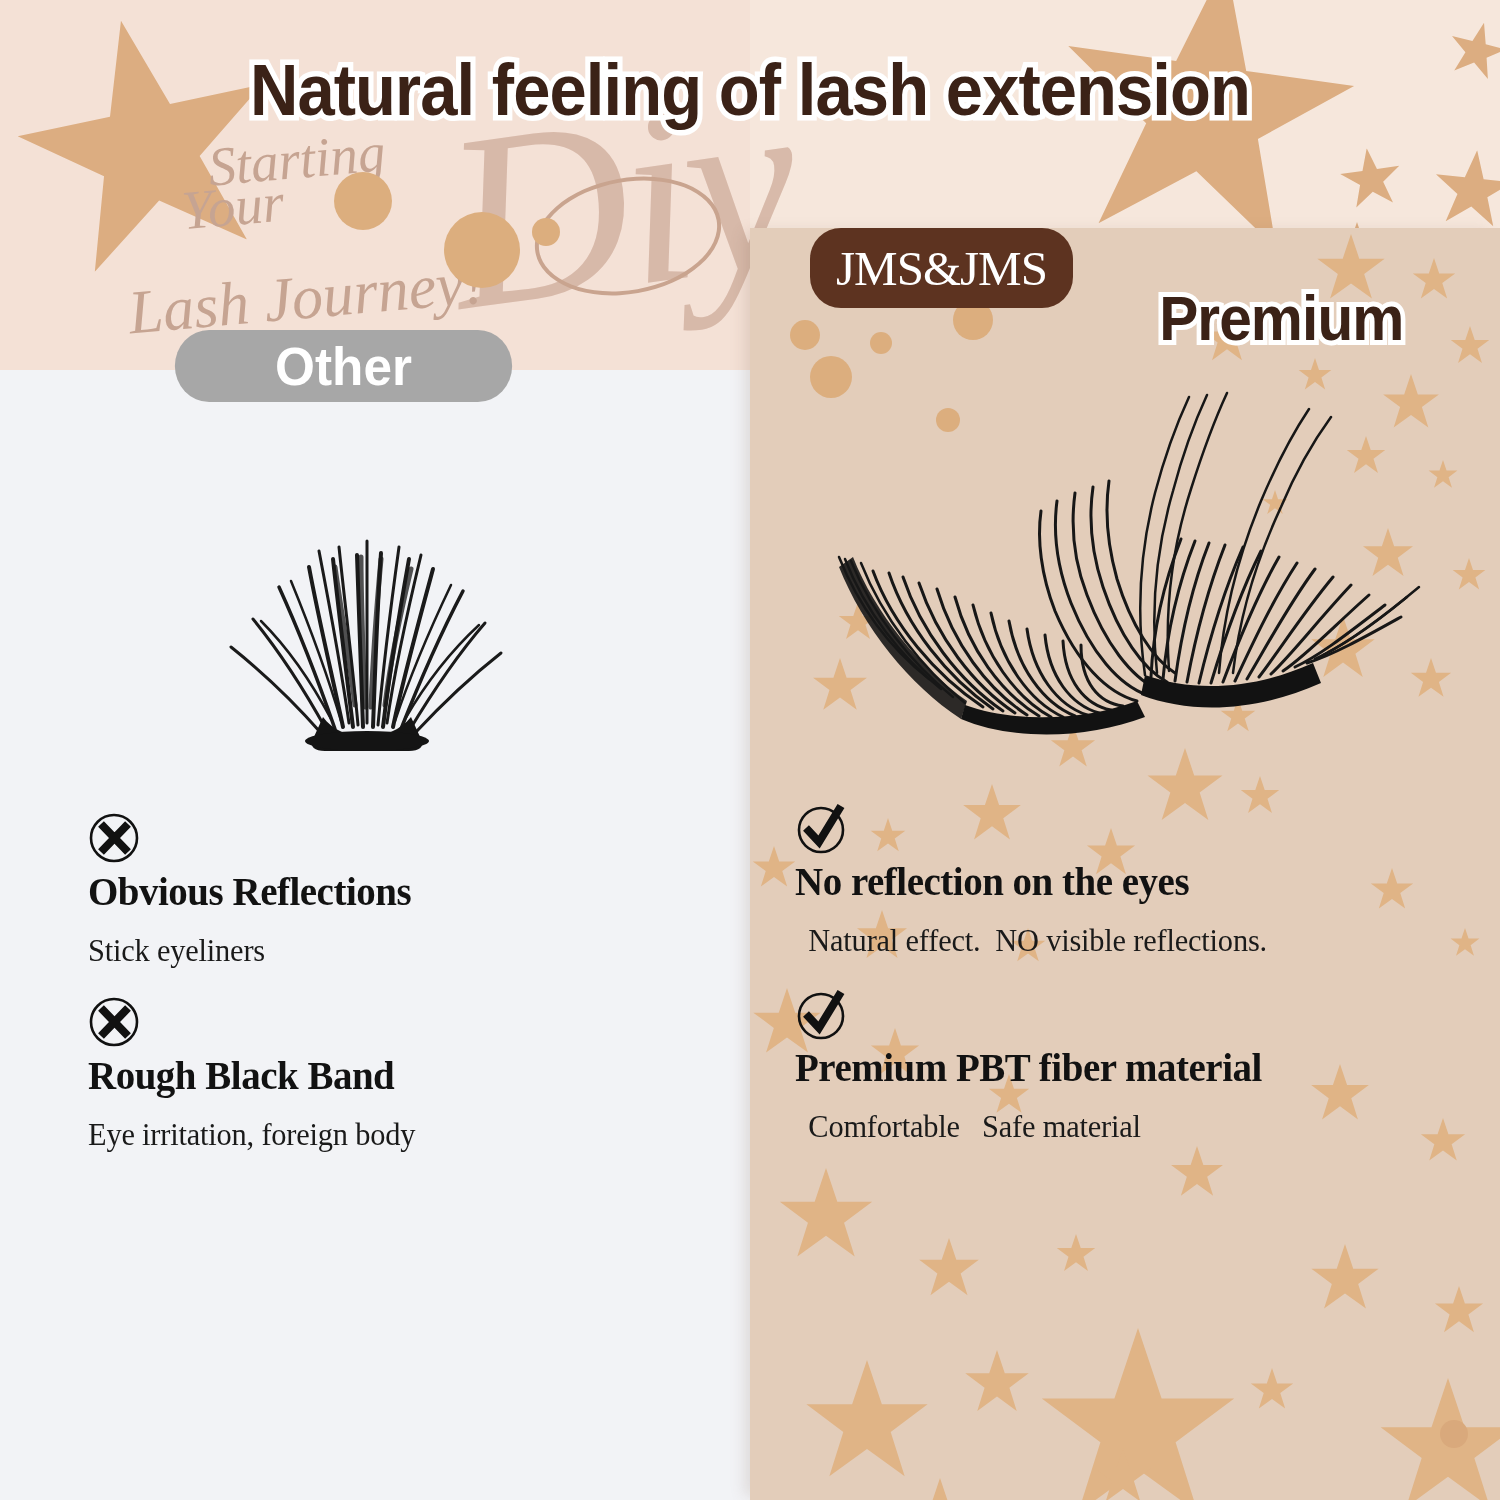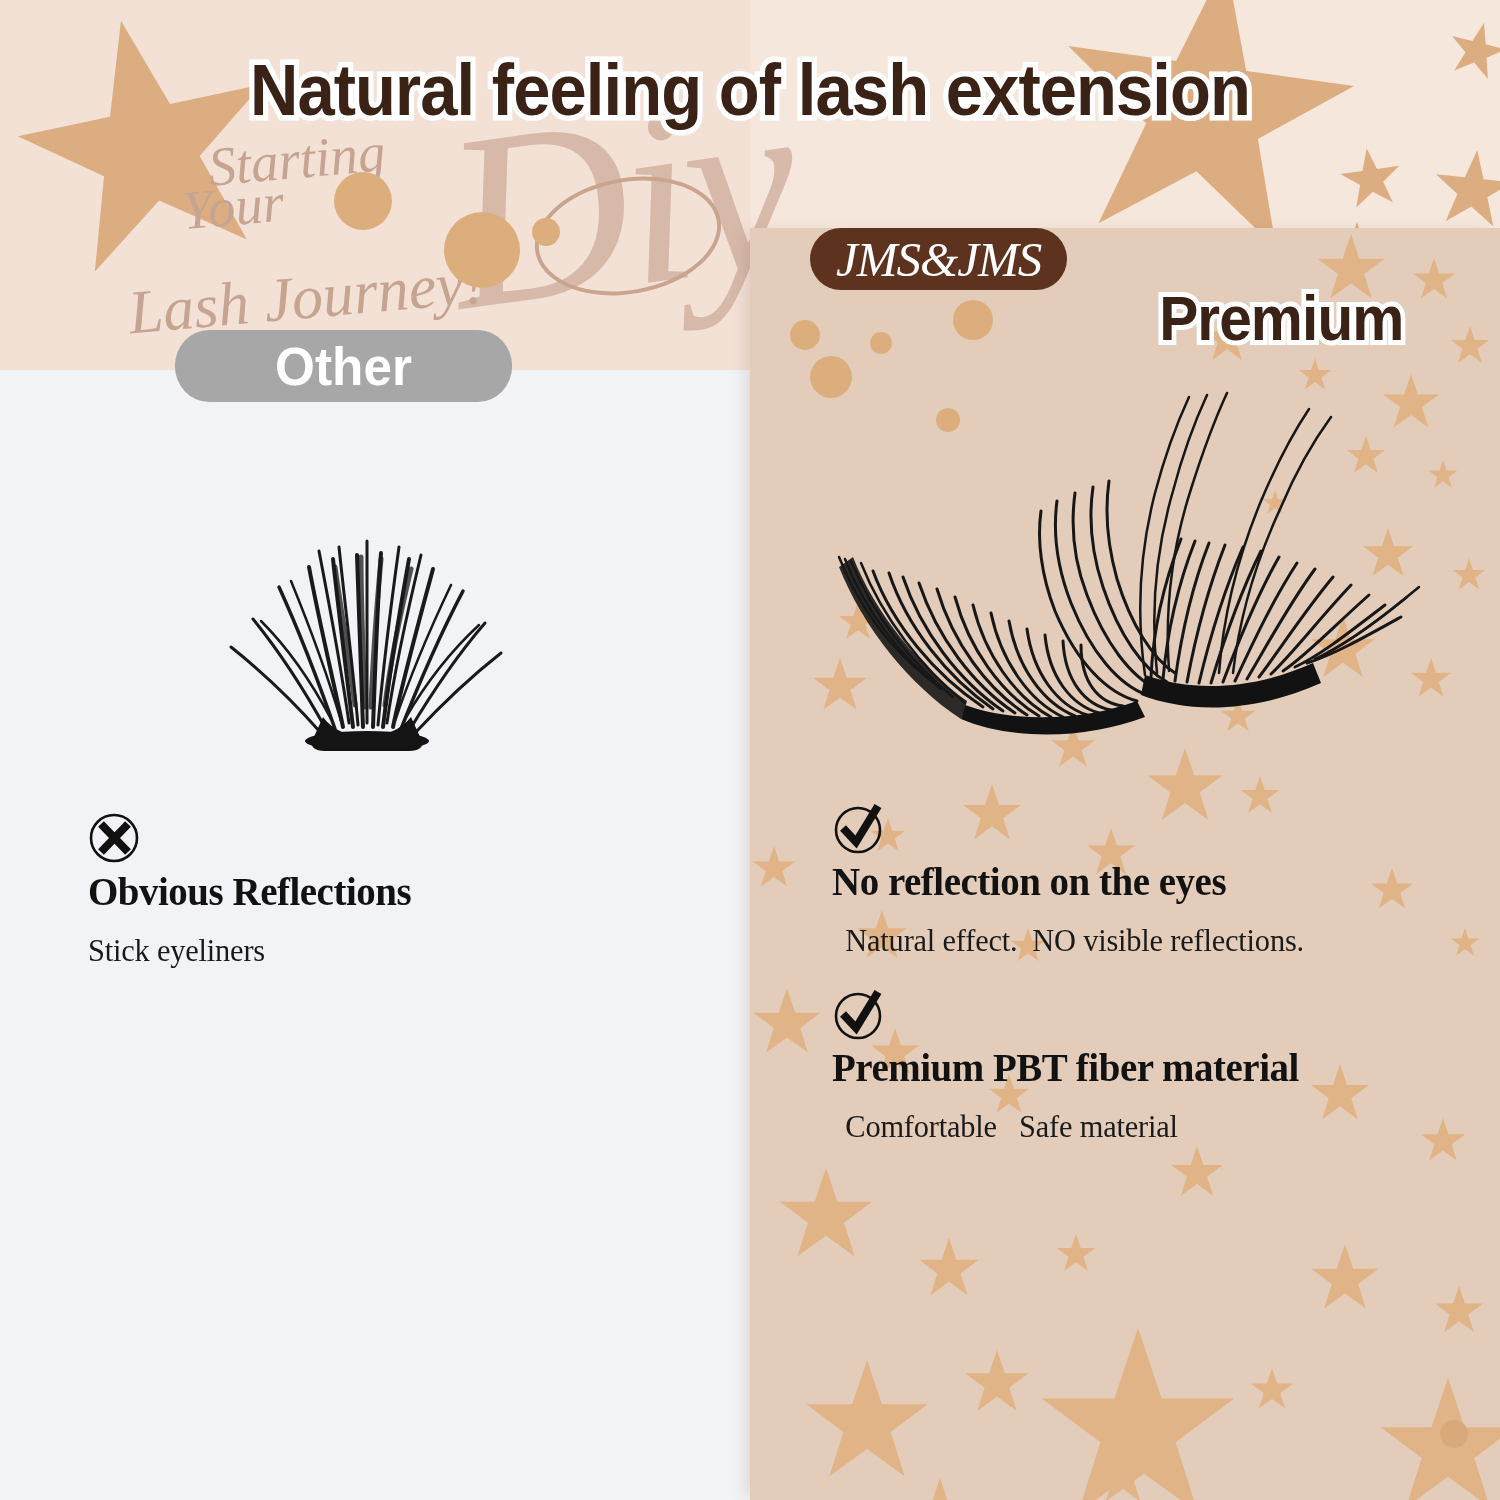--- a/index.html
+++ b/index.html
@@ -58,26 +58,25 @@
 
   
   .badge-other{
     position:absolute;left:166px;top:330px;width:355px;height:72px;
     background:#a7a7a7;border-radius:36px;
     display:flex;align-items:center;justify-content:center;
     color:#ffffff;font-size:54px;font-weight:bold;letter-spacing:0px;
     transform:scaleX(.95);
   }
   .badge-brand{
-    position:absolute;left:810px;top:228px;height:62px;padding:0 26px;
+    position:absolute;left:810px;top:228px;height:80px;padding:0 26px;
     background:#5d3320;border-radius:31px;
     display:flex;align-items:center;justify-content:center;
     color:#ffffff;font-size:49px;font-family:"Liberation Serif","DejaVu Serif",serif;
     letter-spacing:-1px;
-    font-style:italic;
   }
   .badge-premium{
     position:absolute;left:1150px;top:282px;
     font-size:63px;font-weight:bold;color:#3b2217;letter-spacing:-1px;
     transform:scaleX(.93);white-space:nowrap;
     -webkit-text-stroke:10px #ffffff;paint-order:stroke fill;
   }
 
   
   .lash-left{position:absolute;left:195px;top:455px;width:330px;height:300px;}
@@ -95,21 +94,21 @@
     font-size:41px;font-weight:bold;color:#121212;letter-spacing:-.5px;
     transform:scaleX(.95);transform-origin:left center;white-space:nowrap;
     margin:0 0 20px 0;line-height:1.05;
   }
   .feat-sub{
     font-size:32px;font-weight:normal;color:#1a1a1a;letter-spacing:-.2px;
     transform:scaleX(.95);transform-origin:left center;white-space:pre;
     margin:0;line-height:1.1;
   }
   .features.right .feat-sub{padding-left:14px;}
-  .features.right .feat{margin-bottom:30px;margin-left:37px;}
+  .features.right .feat{margin-bottom:30px;}
   .feat-sub b{font-weight:bold;}
 </style>
 </head>
 <body>
 
 <div class="poster">
 
   <div class="band-top"></div>
   <div class="band-bottom"></div>
   <div class="panel-right-top-fill"></div>
@@ -288,20 +287,28 @@
 
   <div class="features left">
     <div class="feat">
       <svg class="feat-icon" viewBox="0 0 52 52">
         <circle cx="26" cy="26" r="23" fill="none" stroke="#111" stroke-width="2.6"></circle>
         <path d="M13 12 L40 40 M40 12 L13 40" stroke="#111" stroke-width="8" stroke-linecap="butt"></path>
       </svg>
       <p class="feat-title">Obvious Reflections</p>
       <p class="feat-sub">Stick eyeliners</p>
     </div>
+    <div class="feat">
+      <svg class="feat-icon" viewBox="0 0 52 52">
+        <circle cx="26" cy="26" r="23" fill="none" stroke="#111" stroke-width="2.6"></circle>
+        <path d="M13 12 L40 40 M40 12 L13 40" stroke="#111" stroke-width="8" stroke-linecap="butt"></path>
+      </svg>
+      <p class="feat-title">Rough Black Band</p>
+      <p class="feat-sub">Eye irritation, foreign body</p>
+    </div>
   </div>
 
   <div class="features right">
     <div class="feat">
       <svg class="feat-icon" viewBox="0 0 52 52">
         <circle cx="26" cy="28" r="22" fill="none" stroke="#111" stroke-width="2.6"></circle>
         <path d="M11 26 L24 40 L46 4" stroke="#111" stroke-width="8" fill="none" stroke-linecap="butt" stroke-linejoin="miter"></path>
       </svg>
       <p class="feat-title">No reflection on the eyes</p>
       <p class="feat-sub">Natural effect.  NO visible reflections.</p>

